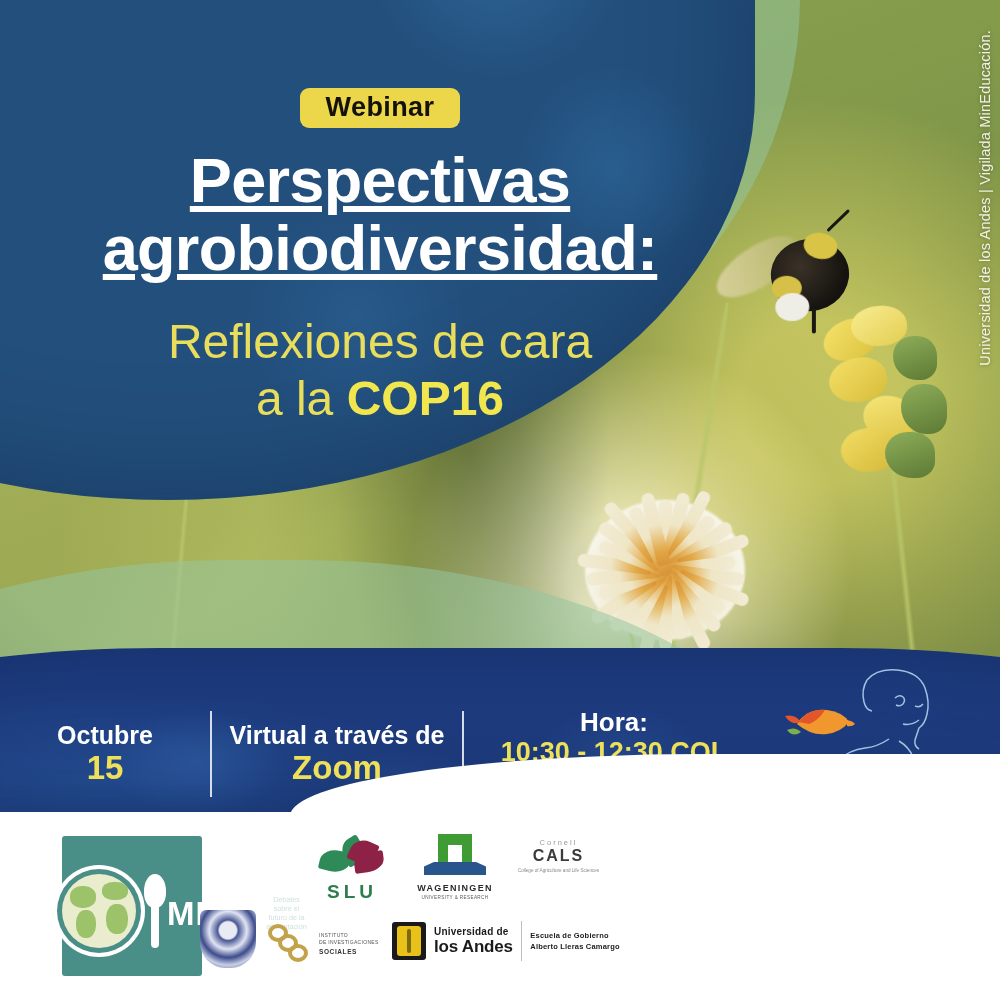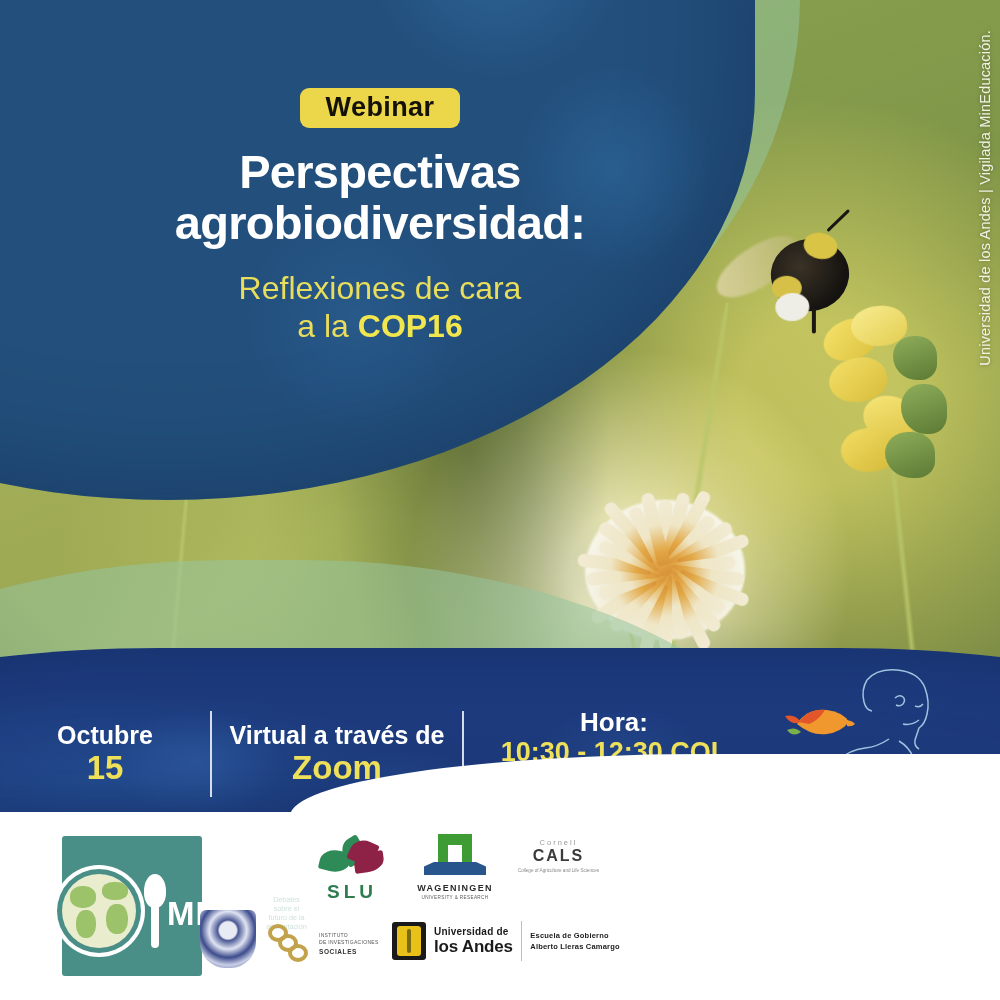--- a/index.html
+++ b/index.html
@@ -82,22 +82,22 @@
       radial-gradient(ellipse 16% 22% at 78% 34%, rgba(70,150,205,.95), rgba(0,0,0,0) 70%),
       radial-gradient(ellipse 12% 18% at 88% 60%, rgba(60,140,200,.8), rgba(0,0,0,0) 70%),
       radial-gradient(ellipse 14% 20% at 66% 78%, rgba(55,125,185,.7), rgba(0,0,0,0) 70%),
       radial-gradient(ellipse 10% 14% at 58% 20%, rgba(70,150,210,.6), rgba(0,0,0,0) 70%);
   }
 
   
   .hero-content{position:absolute;left:0;top:0;width:760px;padding:88px 60px 0 60px;text-align:center;}
   .badge{display:inline-block;background:#ecd64a;color:#141208;font-weight:bold;font-size:27px;
     letter-spacing:.4px;padding:5px 26px 7px;border-radius:9px;line-height:1.05;}
-  .title{color:#ffffff;font-weight:bold;font-size:47px;line-height:1.07;letter-spacing:-.7px;margin-top:19px;}
-  .subtitle{color:#e9dd5c;font-size:32px;line-height:1.18;margin-top:22px;font-weight:500;}
+  .title{color:#ffffff;font-weight:bold;font-size:63px;line-height:1.07;letter-spacing:-.7px;margin-top:19px;text-decoration:underline;}
+  .subtitle{color:#e9dd5c;font-size:48px;line-height:1.18;margin-top:32px;font-weight:500;}
   .subtitle b{font-weight:bold;color:#f2e64e;}
 
   
   .infobar{position:absolute;left:-260px;top:648px;width:1520px;height:190px;
     border-radius:420px 420px 0 0/120px 120px 0 0;
     background:
       radial-gradient(ellipse 30% 70% at 24% 70%, rgba(40,90,160,.55), rgba(0,0,0,0) 70%),
       linear-gradient(180deg,#1f3f86 0%,#1d3a7c 55%,#1b3675 100%);
     box-shadow:inset 0 0 90px rgba(10,25,60,.5);}
   .infobar-tex{position:absolute;inset:0;border-radius:inherit;opacity:.28;

